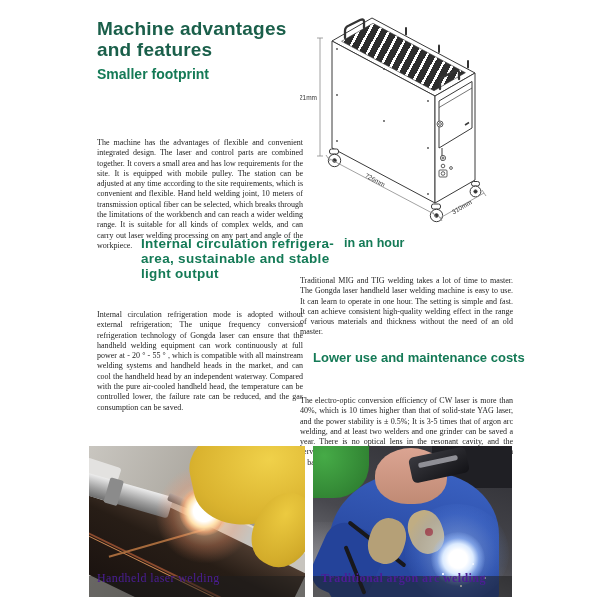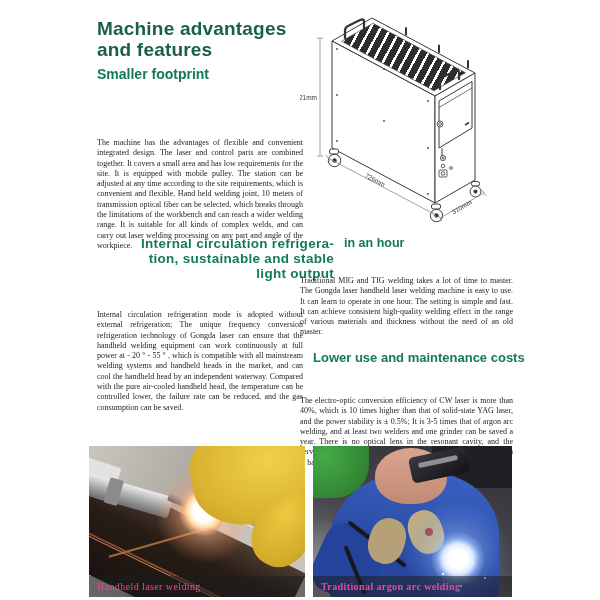--- a/index.html
+++ b/index.html
@@ -1,21 +1,21 @@
 <!DOCTYPE html>
 <html><head>
 <meta charset="utf-8">
 <style>
   html,body{margin:0;padding:0;background:#ffffff;}
   .page{position:relative;width:600px;height:600px;background:#fff;overflow:hidden;
         font-family:"Liberation Sans",sans-serif;padding-left:8px;}
   
   .h1{position:absolute;left:97px;top:18px;width:240px;font-weight:bold;
       font-size:19px;line-height:21px;color:#1a5f4a;letter-spacing:.2px;}
-  .h2{position:absolute;font-weight:bold;color:#147a56;text-align:right;}
+  .h2{position:absolute;font-weight:bold;color:#147a56;}
   .h2 .ln{white-space:nowrap;margin-left:44px;}
   .h2-footprint{left:97px;top:66px;font-size:14px;line-height:16px;}
   .h2-refrig{left:97px;top:236px;font-size:13.5px;line-height:15px;letter-spacing:.3px;}
   .h2-quick{left:300px;top:236px;font-size:12.5px;line-height:14.5px;}
   .h2-maint{left:300px;top:350px;font-size:13px;line-height:15px;margin-left:13px;}
   
   .body-text{position:absolute;font-family:"Liberation Serif",serif;font-size:8px;
              line-height:10.3px;text-align:justify;color:#1d1d1d;}
   .p1{left:97px;top:90px;width:206px;margin-top:48px;}
   .p2{left:97px;top:310px;width:206px;}
@@ -24,22 +24,22 @@
   
   .diagram{position:absolute;left:300px;top:8px;width:215px;height:228px;}
   .diagram svg{display:block;width:100%;height:100%;}
   .dimtext{font-family:"Liberation Sans",sans-serif;font-size:6.5px;fill:#333;}
   
   .photo{position:absolute;top:446px;height:151px;overflow:hidden;}
   .photo-left{left:89px;width:216px;}
   .photo-right{left:313px;width:199px;font-weight:bold;}
   .photo *{position:absolute;}
   .caption-band{left:0;bottom:0;width:100%;height:21px;background:rgba(28,28,28,.52);z-index:9;}
-  .caption{left:8px;bottom:0;height:21px;line-height:21px;z-index:10;
-           font-family:"Liberation Serif",serif;font-size:10px;color:#ec4899;letter-spacing:.4px;}
+  .caption{left:8px;bottom:8px;height:21px;line-height:21px;z-index:10;
+           font-family:"Liberation Serif",serif;font-size:12px;color:#4c1d95;letter-spacing:.4px;}
   
   .pl-bg{left:0;top:0;width:100%;height:100%;
          background:linear-gradient(115deg,#c9c6c0 0%,#aba79f 45%,#8e8a83 100%);}
   .pl-holes{left:0;top:0;width:100%;height:100%;
      background-image:radial-gradient(circle 3px at 32px 122px,#3a332b 90%,transparent 100%),
                       radial-gradient(circle 2px at 58px 136px,#4a423a 90%,transparent 100%),
                       radial-gradient(circle 4px at 98px 131px,#2f2822 90%,transparent 100%),
                       radial-gradient(circle 2px at 150px 141px,#4a423a 90%,transparent 100%);}
   .pl-lightsheet{left:115px;top:92px;width:130px;height:70px;transform:rotate(26deg);
          background:#c7c4be;border-top:2px solid #e0ddd7;}
@@ -193,21 +193,21 @@
           <line x1="182" y1="182" x2="186" y2="188"></line>
       </g>
       <text class="dimtext" x="17" y="92" text-anchor="end">721mm</text>
       <text class="dimtext" x="74" y="174" text-anchor="middle" transform="rotate(28 74 174)">726mm</text>
       <text class="dimtext" x="163" y="201" text-anchor="middle" transform="rotate(-30 163 201)">310mm</text>
     </svg>
   </div>
 
   <div class="h2 h2-refrig">
     <div class="ln">Internal circulation refrigera-</div>
-    <div class="ln">tion, sustainable and stable</div>
+    <div class="ln">area, sustainable and stable</div>
     <div class="ln">light output</div>
   </div>
   <div class="body-text p2">Internal circulation refrigeration mode is adopted without external refrigeration; The unique frequency conversion refrigeration technology of Gongda laser can ensure that the handheld welding equipment can work continuously at full power at - 20 ° - 55 ° , which is compatible with all mainstream welding systems and handheld heads in the market, and can cool the handheld head by an independent waterway. Compared with the pure air-cooled handheld head, the temperature can be controlled lower, the failure rate can be reduced, and the gas consumption can be saved.</div>
 
   <div class="h2 h2-quick">
     <div class="ln">in an hour</div>
   </div>
   <div class="body-text p3">Traditional MIG and TIG welding takes a lot of time to master. The Gongda laser handheld laser welding machine is easy to use. It can learn to operate in one hour. The setting is simple and fast. It can achieve consistent high-quality welding effect in the range of various materials and thickness without the need of an old master.</div>
 
   <div class="h2 h2-maint">Lower use and maintenance costs</div>

